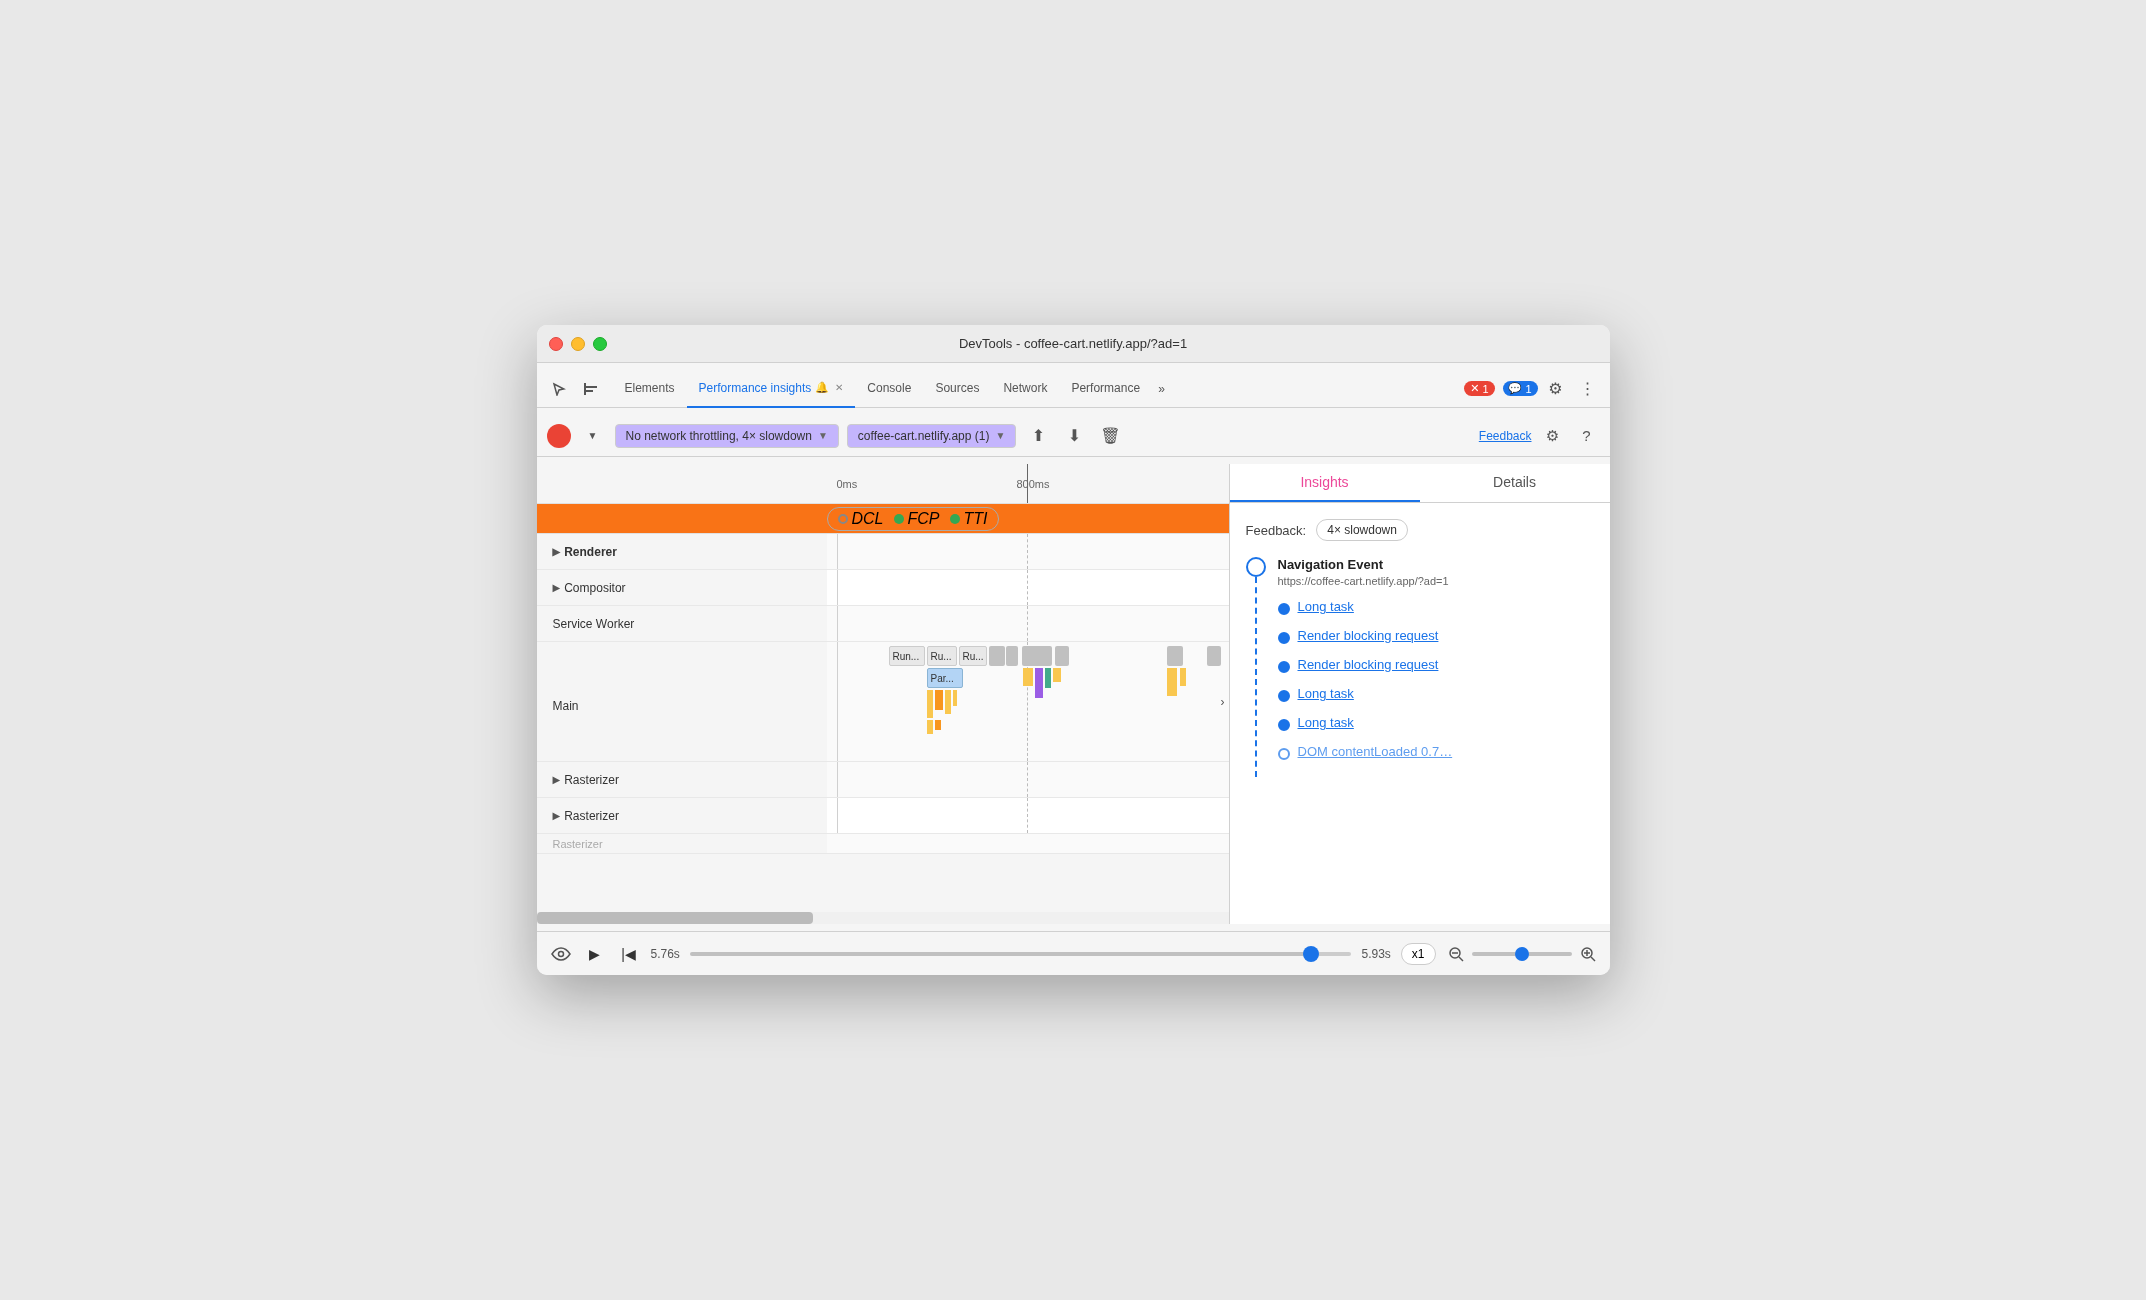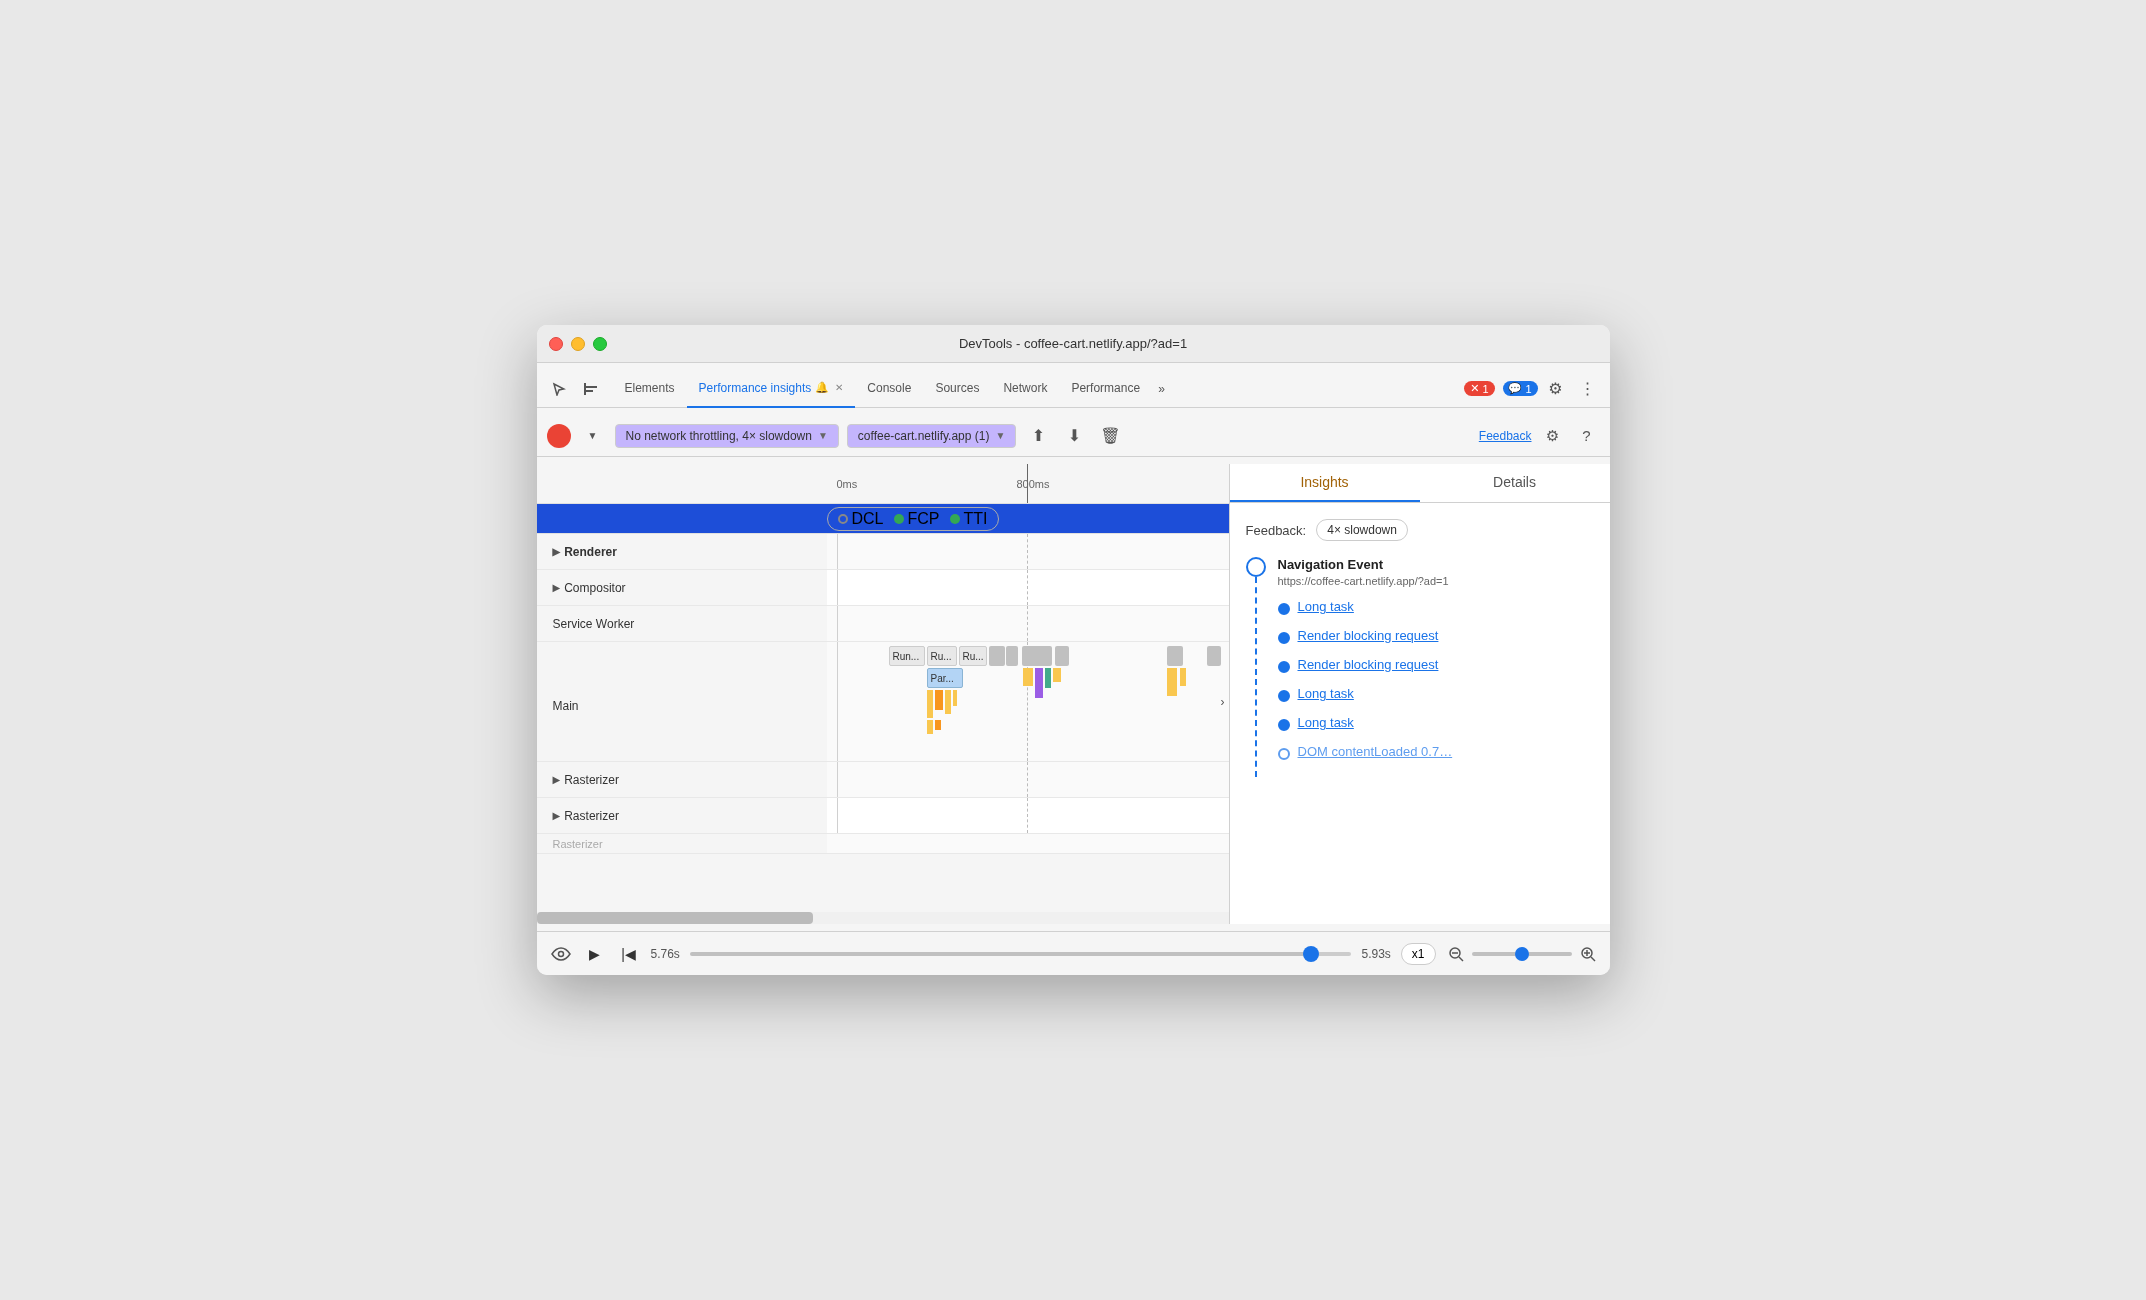--- a/index.html
+++ b/index.html
@@ -229,24 +229,25 @@
       font-size: 11px;
       color: #666;
     }
     .marker-0ms { left: 10px; }
     .marker-800ms { left: 190px; }
     
     .timeline-legend {
       display: flex;
       align-items: center;
       height: 30px;
-      background: #1d4ed8;
+      background: #f97316;
       border-bottom: 1px solid #e0e0e0;
       padding-left: 290px;
       flex-shrink: 0;
+      font-style: italic;
     }
     .legend-item {
       display: flex;
       align-items: center;
       gap: 4px;
     }
     .legend-dot {
       width: 10px;
       height: 10px;
       border-radius: 50%;
@@ -348,21 +349,21 @@
     .insights-tab {
       flex: 1;
       text-align: center;
       padding: 10px;
       font-size: 14px;
       cursor: pointer;
       color: #555;
       border-bottom: 2px solid transparent;
     }
     .insights-tab.active {
-      color: #a16207;
+      color: #ec4899;
       border-bottom: 2px solid #1a73e8;
       font-weight: 500;
       text-align: center;
     }
     .insights-content {
       flex: 1;
       overflow-y: auto;
       padding: 16px;
     }
     .throttle-row {

